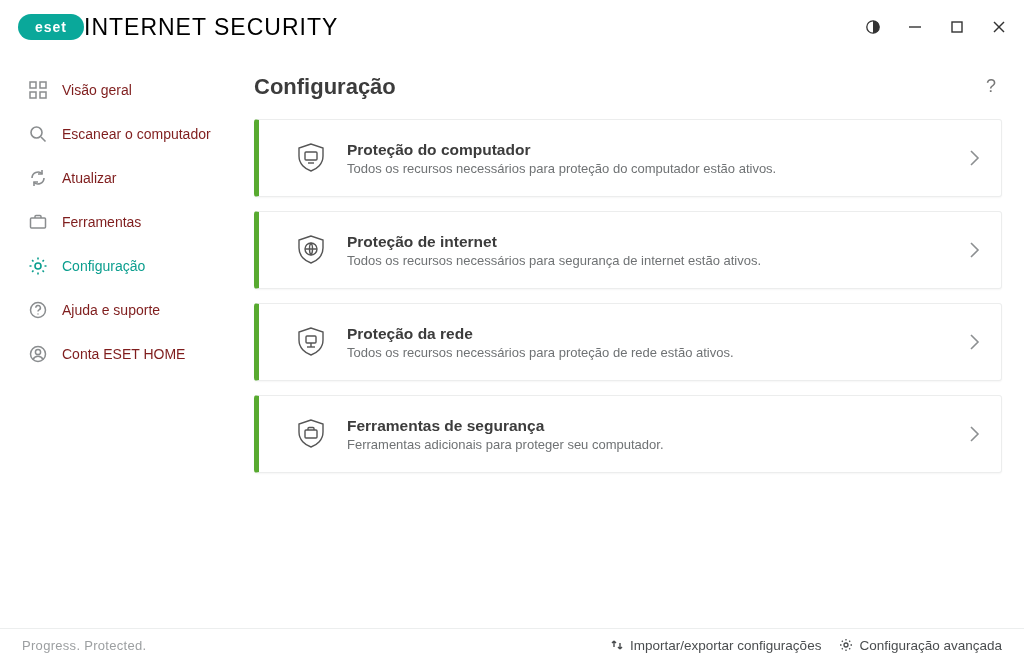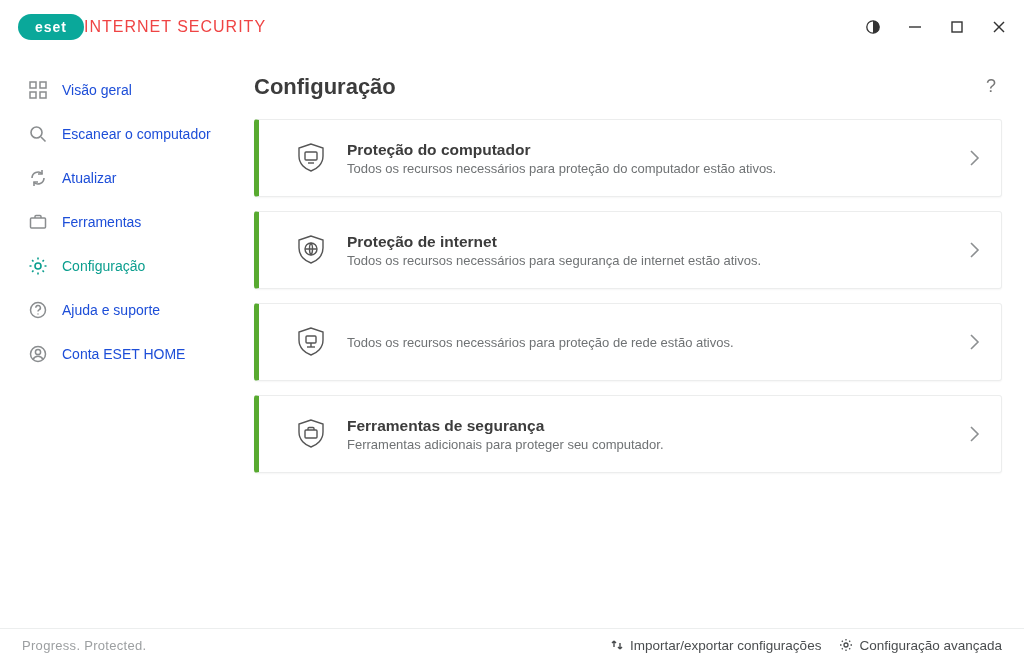--- a/index.html
+++ b/index.html
@@ -21,22 +21,22 @@
   .brand {
     display: flex;
     align-items: center;
   }
   .brand-logo {
     display: inline-flex;
     align-items: center;
   }
   .brand-logo svg { display:block; }
   .brand-text {
-    color: #ef4444;
-    font-size: 16px;
+    color: #000000;
+    font-size: 23px;
     letter-spacing: 1px;
     font-weight: 400;
   }
   .window-controls {
     display: flex;
     align-items: center;
     gap: 24px;
   }
   .win-btn {
     width: 18px;
@@ -54,21 +54,21 @@
   }
   .sidebar {
     width: 244px;
     padding-top: 14px;
   }
   .side-item {
     display: flex;
     align-items: center;
     gap: 14px;
     padding: 12px 14px 12px 28px;
-    color: #1d4ed8;
+    color: #7f1d1d;
     font-size: 14px;
     cursor: pointer;
   }
   .side-item .icon {
     width: 20px;
     height: 20px;
     display: inline-flex;
     align-items: center;
     justify-content: center;
     color: #8a8d8f;
@@ -341,20 +341,21 @@
       <div class="card">
         <span class="card-icon">
           <svg width="34" height="34" viewBox="0 0 34 34" fill="none" stroke="currentColor" stroke-width="1.4">
               <path d="M17 3 5 7v8c0 8 6 13 12 15 6-2 12-7 12-15V7L17 3Z"></path>
               <rect x="12" y="11" width="10" height="7" rx="1"></rect>
               <line x1="17" y1="18" x2="17" y2="22"></line>
               <line x1="13" y1="22" x2="21" y2="22"></line>
             </svg>
         </span>
         <div class="card-body">
+          <div class="card-title">Proteção da rede</div>
           <div class="card-sub">Todos os recursos necessários para proteção de rede estão ativos.</div>
         </div>
         <span class="card-chevron">
           <svg width="14" height="20" viewBox="0 0 14 20" fill="none" stroke="currentColor" stroke-width="1.6">
               <polyline points="4 3 11 10 4 17"></polyline>
             </svg>
         </span>
       </div>
 
       <div class="card">

